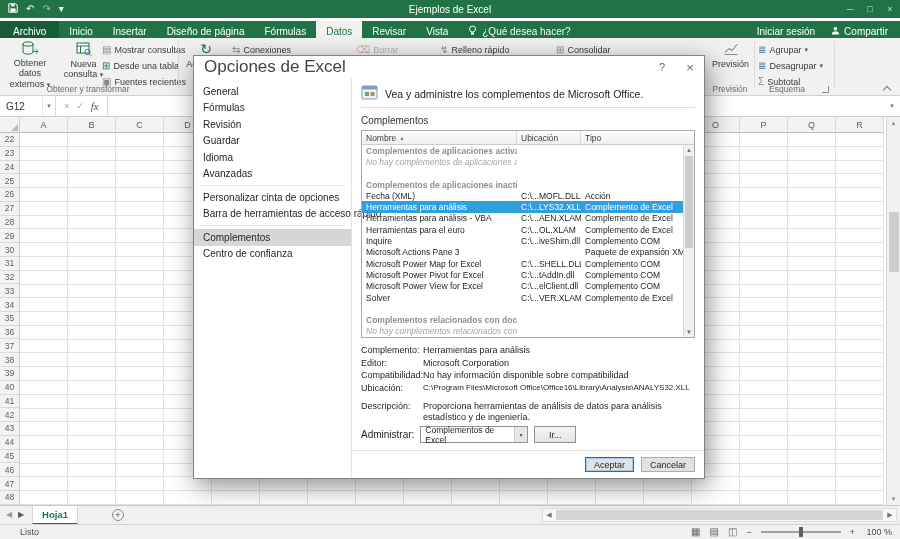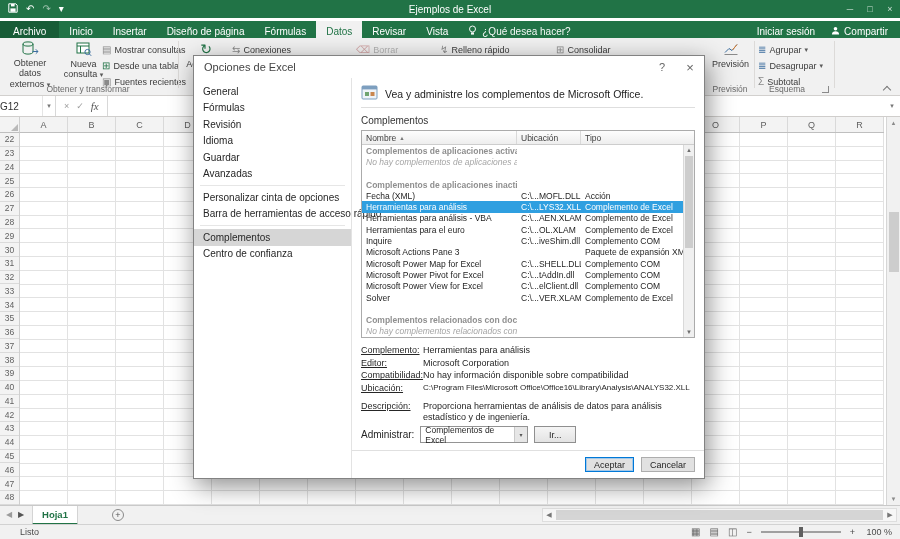--- a/index.html
+++ b/index.html
@@ -38,21 +38,21 @@
   .vsep{position:absolute;top:3px;height:47px;width:1px;background:#dcdad8;}
   .ic-green{color:#217346;}
   .ic-gray{color:#8a8a8a;}
   .ic-blue{color:#3c6e9f;}
   .ic-red{color:#b96a6a;}
   .launcher{position:absolute;width:7px;height:7px;border-right:1px solid #8a8a8a;border-bottom:1px solid #8a8a8a;}
   .chev-up{position:absolute;width:6px;height:6px;border-left:1.5px solid #777;border-top:1.5px solid #777;transform:rotate(45deg);}
 
   
   .formulabar{position:absolute;left:0;top:96px;width:900px;height:21px;background:#fff;border-bottom:1px solid #d0cecc;display:flex;align-items:stretch;font-size:10px;color:#333;}
-  .namebox{width:56px;display:flex;align-items:center;border-right:1px solid #d8d8d8;}
+  .namebox{width:56px;display:flex;align-items:center;padding-left:6px;border-right:1px solid #d8d8d8;}
   .nb-caret{margin-left:auto;width:13px;text-align:center;color:#777;font-size:7px;border-left:1px solid #e5e5e5;align-self:stretch;display:flex;align-items:center;justify-content:center;}
   .fx-btns{display:flex;align-items:center;gap:7px;padding:0 8px;border-right:1px solid #d8d8d8;}
   .fxb{font-size:9px;color:#9c9c9c;}
   .fxb.fx{font-family:"Liberation Serif",serif;font-style:italic;color:#555;font-size:11px;text-align:center;}
   .formula-input{flex:1;}
   .fb-chev{width:16px;display:flex;align-items:center;justify-content:center;color:#777;font-size:7px;}
 
   
   .sel-all{position:absolute;left:0;top:117px;width:20px;height:16px;background:#f3f3f3;border-right:1px solid #cfcfcf;border-bottom:1px solid #bfbfbf;}
   .sel-all:after{content:"";position:absolute;right:1px;bottom:1px;border-left:7px solid transparent;border-bottom:7px solid #b9b9b9;}
@@ -82,21 +82,21 @@
   .status-text{margin-left:8px;padding-left:12px;}
   .status-right{margin-left:auto;display:flex;align-items:center;gap:9px;padding-right:8px;}
   .view-ic{font-size:10px;color:#666;line-height:1;}
   .zoom-track{width:80px;height:2px;background:#a0a0a0;position:relative;}
   .zoom-thumb{position:absolute;left:38px;top:-4px;width:4px;height:10px;background:#5f5f5f;}
   .zoom-label{min-width:28px;text-align:right;}
 
   
   .dialog{position:absolute;left:193px;top:55px;width:512px;height:424px;background:#fff;border:1px solid #828282;box-shadow:3px 7px 24px rgba(0,0,0,.45);z-index:20;display:flex;flex-direction:column;font-size:10px;color:#262626;}
   .dlg-title{height:22px;display:flex;align-items:center;flex:none;}
-  .dlg-title-text{margin-left:10px;font-size:11px;color:#444;}
+  .dlg-title-text{margin-left:10px;font-size:17px;color:#444;}
   .dlg-title .sp{flex:1;}
   .dlg-btn{width:28px;height:22px;display:flex;align-items:center;justify-content:center;color:#666;font-size:11px;}
   .dlg-body{flex:1;display:flex;min-height:0;}
   .dlg-sidebar{width:158px;flex:none;padding-top:5px;border-right:1px solid #e3e3e3;background:#fff;}
   .sb-item{height:16.5px;display:flex;align-items:center;padding-left:9px;font-size:10px;color:#262626;white-space:nowrap;}
   .sb-item.active{background:#d6d6d6;}
   .sb-sep{height:1px;background:#e6e6e6;margin:3px 6px;}
   .dlg-content{flex:1;display:flex;flex-direction:column;padding:7px 9px 6px;min-width:0;}
   .dc-header{display:flex;align-items:center;gap:7px;padding-bottom:5px;border-bottom:1px solid #dedede;flex:none;}
   .dc-header-text{font-size:10.5px;color:#1e1e1e;}
@@ -116,21 +116,21 @@
   .at-row.empty{color:#a5a5a5;font-style:italic;}
   .at-row.selected{background:#2f9fe0;color:#fff;}
   .at-scroll{position:absolute;right:0;top:14px;bottom:0;width:11px;background:#f0f0f0;border-left:1px solid #d9d9d9;font-size:6px;color:#6d6d6d;}
   .at-scroll .sa{position:absolute;left:0;width:10px;text-align:center;}
   .at-scroll .sa.top{top:2px;}  .at-scroll .sa.bot{bottom:2px;}
   .at-thumb{position:absolute;left:1px;top:11px;width:8px;height:92px;background:#cdcdcd;}
 
   .details{margin-top:7px;font-size:9px;line-height:1.3;flex:none;}
   .d-row{display:flex;margin-bottom:1px;}
   .d-row.gap{margin-top:6px;}
-  .d-label{width:62px;flex:none;text-decoration:underline;}
+  .d-label{width:62px;flex:none;}
   .d-value{flex:1;}
   .d-row.loc .d-value{white-space:nowrap;font-size:8px;overflow:hidden;}
 
   .manage{margin-top:auto;display:flex;align-items:center;gap:6px;font-size:10px;flex:none;}
   .manage-select{width:108px;height:17px;border:1px solid #949494;background:#fff;display:flex;align-items:center;font-size:8.5px;padding-left:4px;}
   .manage-select .arrow-box{margin-left:auto;width:14px;height:100%;background:#e6e6e6;border-left:1px solid #c9c9c9;display:flex;align-items:center;justify-content:center;font-size:6px;color:#555;}
   .go-btn{width:42px;height:17px;border:1px solid #8f8f8f;background:linear-gradient(#f5f5f5,#e3e3e3);font-size:9px;display:flex;align-items:center;justify-content:center;}
   .dlg-divider{margin-top:7px;height:1px;background:#e0e0e0;margin-left:-9px;margin-right:-9px;flex:none;}
   .dlg-buttons{display:flex;justify-content:flex-end;gap:7px;margin-top:6px;flex:none;}
   .btn{min-width:48px;height:15px;font-size:9px;display:flex;align-items:center;justify-content:center;border:1px solid #adadad;background:#e1e1e1;padding:0 8px;}
@@ -383,22 +383,22 @@
       <span class="dlg-title-text">Opciones de Excel</span>
       <span class="sp"></span>
       <span class="dlg-btn">?</span>
       <span class="dlg-btn" style="font-size:13px;">×</span>
     </div>
     <div class="dlg-body">
       <div class="dlg-sidebar">
           <div class="sb-item">General</div>
           <div class="sb-item">Fórmulas</div>
           <div class="sb-item">Revisión</div>
+          <div class="sb-item">Guardar</div>
           <div class="sb-item">Idioma</div>
-          <div class="sb-item">Guardar</div>
           <div class="sb-item">Avanzadas</div>
           <div class="sb-sep"></div>
           <div class="sb-item">Personalizar cinta de opciones</div>
           <div class="sb-item">Barra de herramientas de acceso rápido</div>
           <div class="sb-sep"></div>
           <div class="sb-item active">Complementos</div>
           <div class="sb-item">Centro de confianza</div>
         </div>
       <div class="dlg-content">
         <div class="dc-header">

